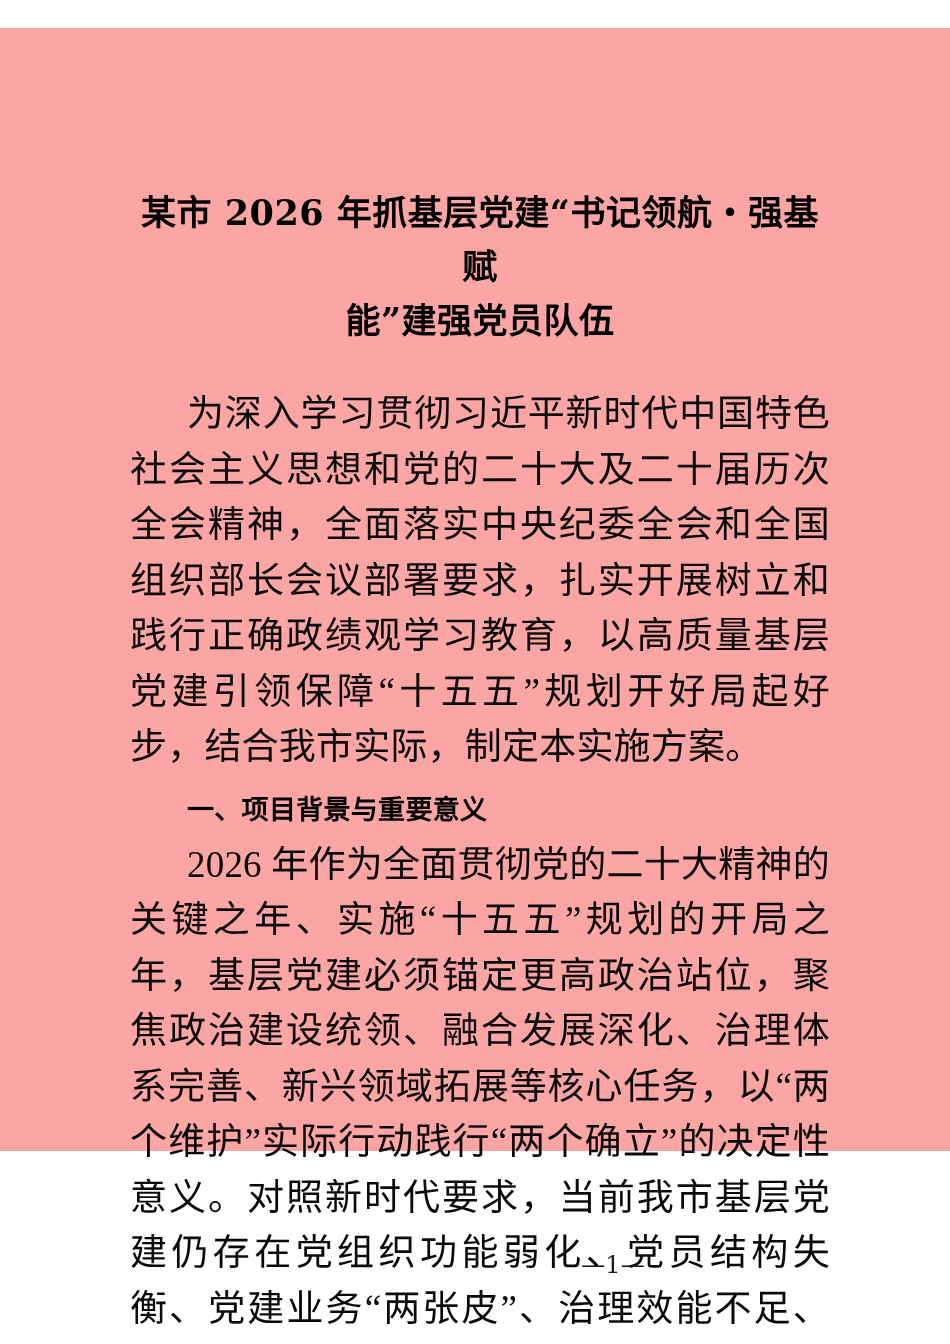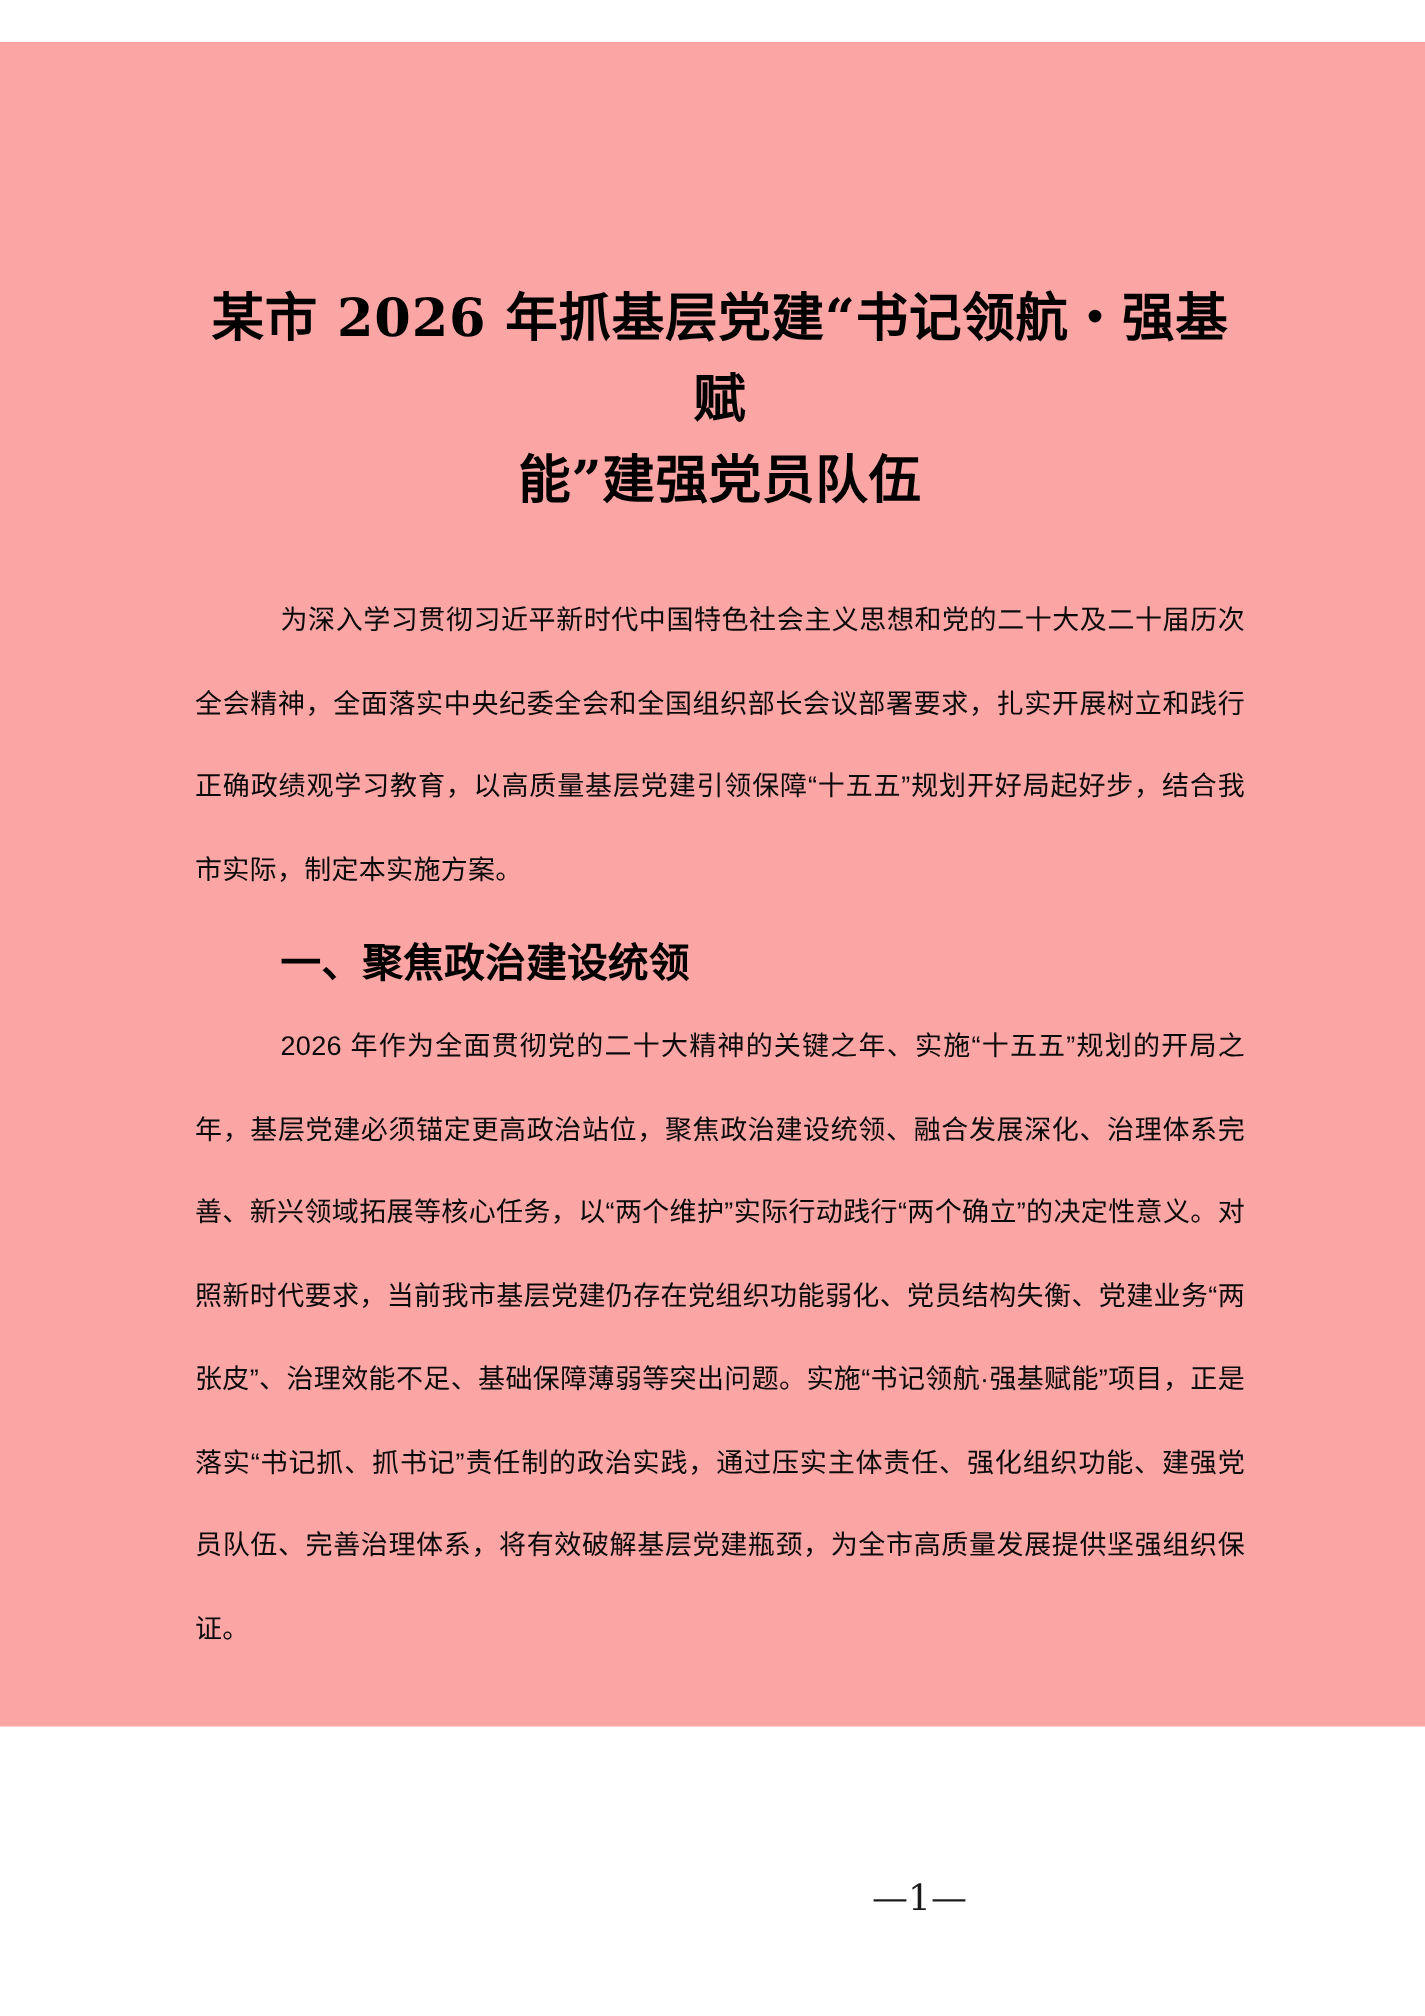--- a/index.html
+++ b/index.html
@@ -49,22 +49,22 @@
     padding-top: 158px;
   }
 
   .spacer-after-title {
     height: 38px;
   }
 
   .para {
     margin: 0;
     padding: 0;
-    font-family: Liberation Sans, sans-serif;
-    font-size: 18px;
+    font-family: Liberation Serif, serif;
+    font-size: 37px;
     line-height: 55.5px;
     text-align: justify;
     text-justify: inter-ideograph;
     text-indent: 57px;
     color: #0a0a0a;
     letter-spacing: 0.2px;
   }
 
   .heading {
     margin: 0;
@@ -108,21 +108,21 @@
       <span>某市 2026 年抓基层党建“书记领航・强基赋</span><br>
       <span>能”建强党员队伍</span>
     </h1>
 
     <div class="spacer-after-title"></div>
 
     <p class="para">为深入学习贯彻习近平新时代中国特色社会主义思想和党的二十大及二十届历次全会精神，全面落实中央纪委全会和全国组织部长会议部署要求，扎实开展树立和践行正确政绩观学习教育，以高质量基层党建引领保障“十五五”规划开好局起好步，结合我市实际，制定本实施方案。</p>
 
     <div class="gap-sm"></div>
 
-    <h2 class="heading">一、聚焦政治建设统领</h2>
+    <h2 class="heading">一、项目背景与重要意义</h2>
 
     <p class="para">2026 年作为全面贯彻党的二十大精神的关键之年、实施“十五五”规划的开局之年，基层党建必须锚定更高政治站位，聚焦政治建设统领、融合发展深化、治理体系完善、新兴领域拓展等核心任务，以“两个维护”实际行动践行“两个确立”的决定性意义。对照新时代要求，当前我市基层党建仍存在党组织功能弱化、党员结构失衡、党建业务“两张皮”、治理效能不足、基础保障薄弱等突出问题。实施“书记领航·强基赋能”项目，正是落实“书记抓、抓书记”责任制的政治实践，通过压实主体责任、强化组织功能、建强党员队伍、完善治理体系，将有效破解基层党建瓶颈，为全市高质量发展提供坚强组织保证。</p>
 
   </div>
 
   <div class="footer">
     <span class="footer-inner">—1—</span>
   </div>
 
 </div>

